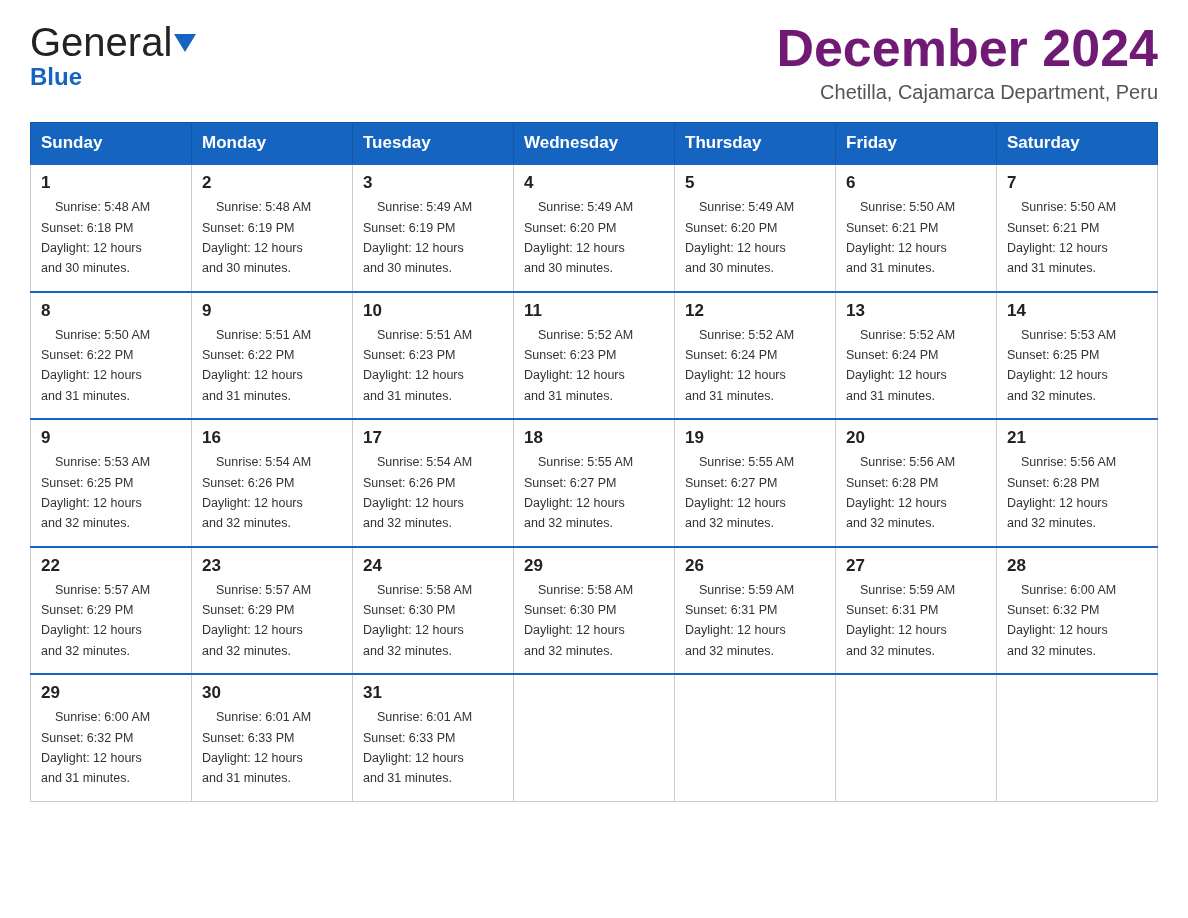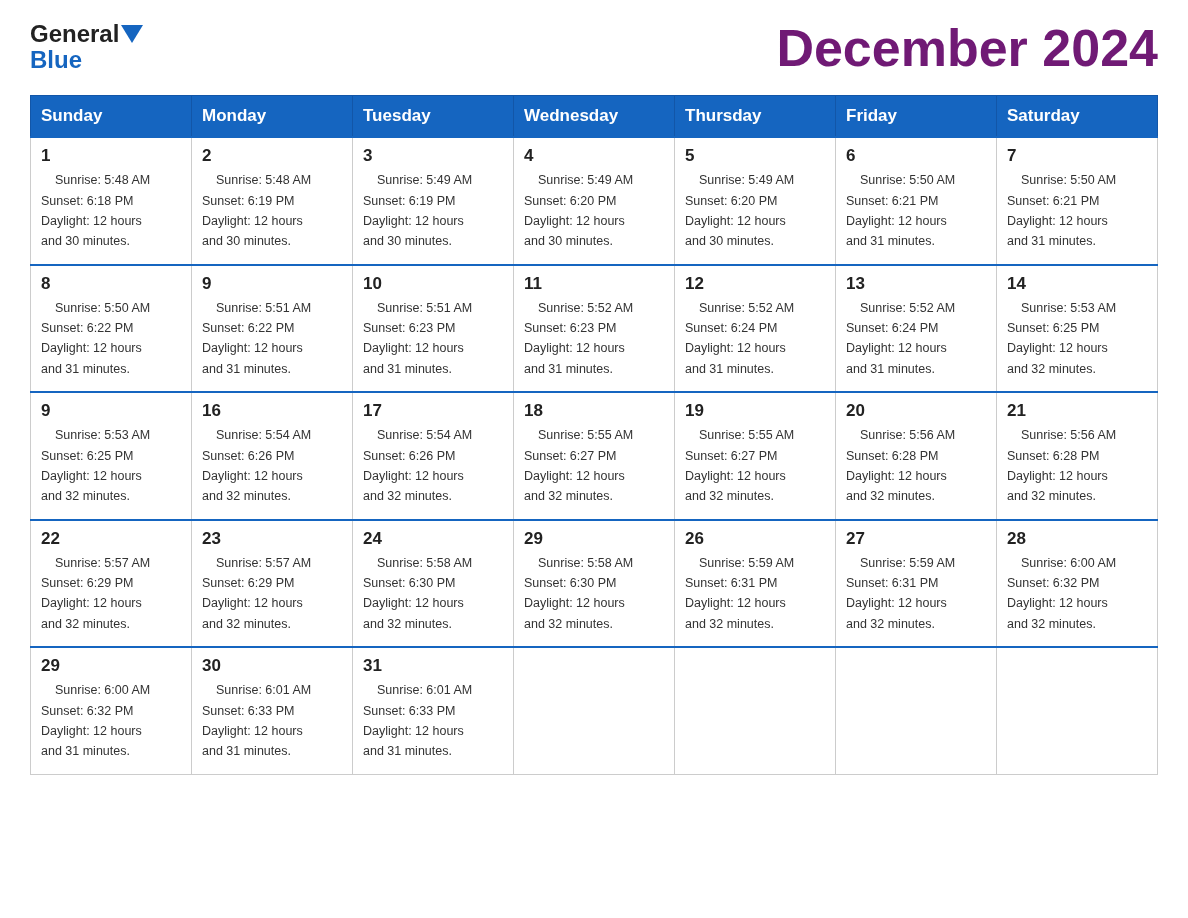--- a/index.html
+++ b/index.html
@@ -74,22 +74,22 @@
     }
     .empty-cell {
       background: #fff;
     }
     
     .logo-line1 {
       display: flex;
       align-items: center;
     }
     .general-text {
-      font-size: 24px;
-      font-weight: bold;
+      font-size: 40px;
+      font-weight: normal;
       color: #222;
     }
     .blue-arrow {
       display: inline-block;
       margin-left: 2px;
       margin-bottom: -4px;
     }
     .logo-line2 {
       color: #1565c0;
       font-size: 24px;
@@ -107,20 +107,21 @@
       <span class="blue-arrow">
         <svg width="22" height="18" viewBox="0 0 22 18">
           <polygon points="0,0 22,0 11,18" fill="#1565c0"></polygon>
         </svg>
       </span>
     </div>
     <div class="logo-line2">Blue</div>
   </div>
   <div class="title-block">
     <div class="main-title">December 2024</div>
+    <div class="subtitle">Chetilla, Cajamarca Department, Peru</div>
   </div>
 </div>
 
 <table class="calendar">
   <thead>
     <tr>
       <th>Sunday</th>
       <th>Monday</th>
       <th>Tuesday</th>
       <th>Wednesday</th>

